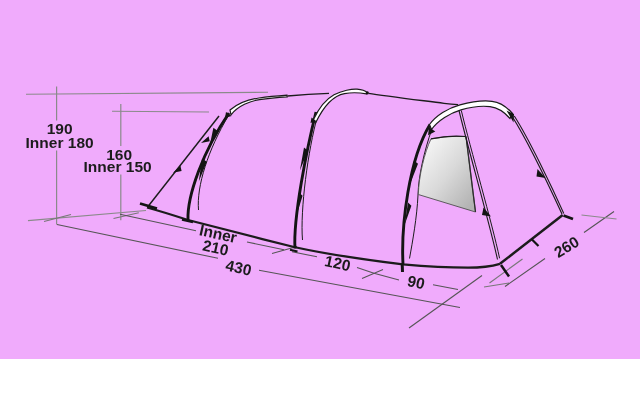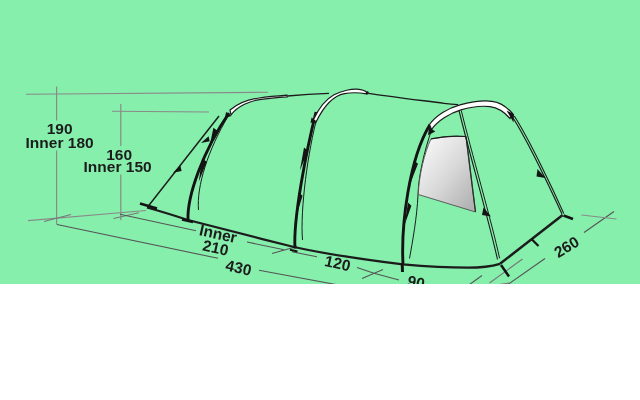--- a/index.html
+++ b/index.html
@@ -1,16 +1,16 @@
 <!DOCTYPE html>
 <html><head>
 <meta charset="utf-8">
 <style>
   html,body{margin:0;padding:0;background:#ffffff;}
-  .wrap{width:640px;height:284px;position:relative;overflow:hidden;background:#86efac;text-align:right;}
+  .wrap{width:640px;height:359px;position:relative;overflow:hidden;background:#f0abfc;text-align:right;}
   svg{display:block;}
   text{font-family:"Liberation Sans", sans-serif;font-weight:bold;fill:#1c1c1c;}
 </style>
 </head>
 <body>
 <div class="wrap">
 <svg width="640" height="400" viewBox="0 0 640 400">
 <defs>
 <linearGradient id="doorgrad" x1="0.1" y1="0.1" x2="0.9" y2="0.95">
 <stop offset="0" stop-color="#f6f6f6"></stop>

